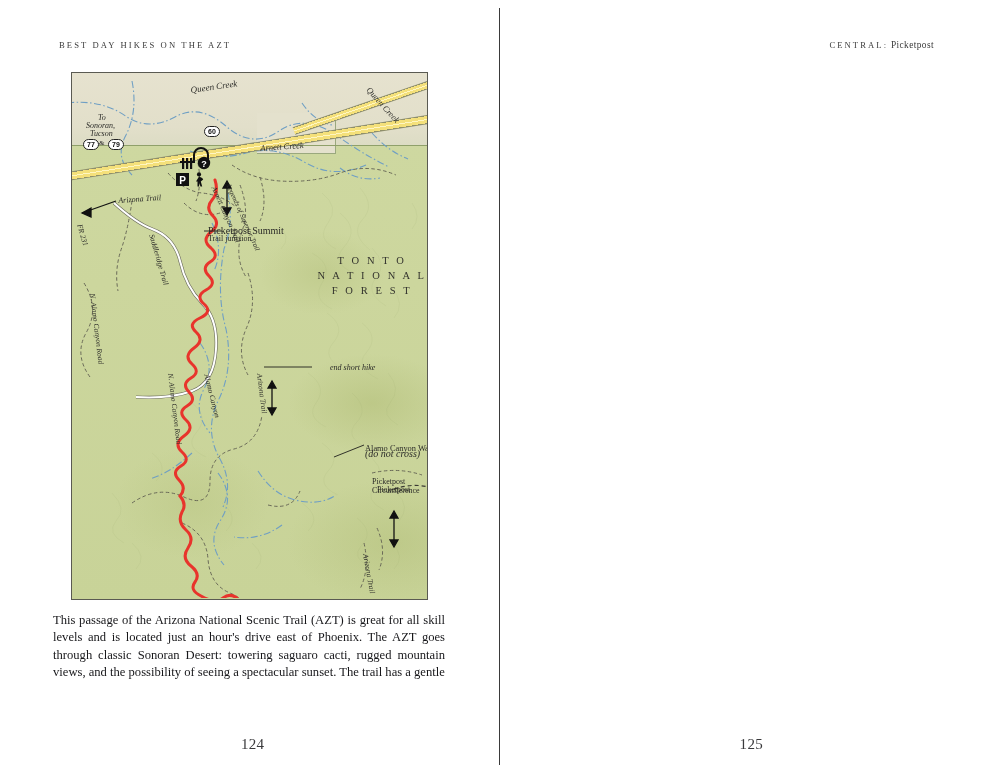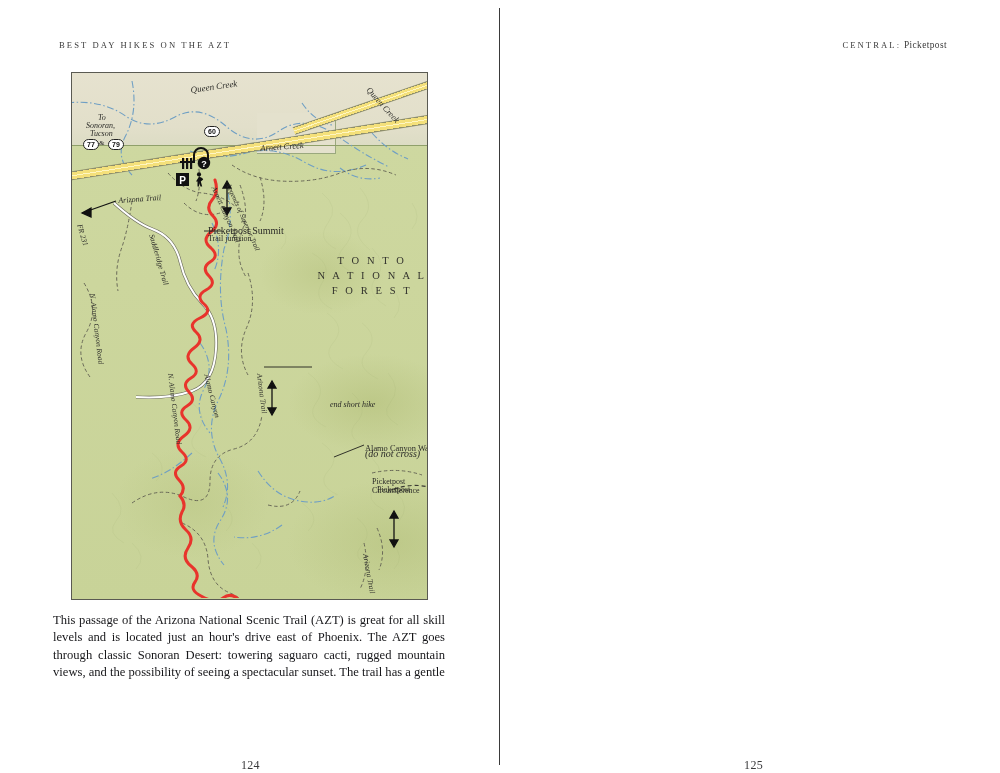--- a/index.html
+++ b/index.html
@@ -42,28 +42,28 @@
   .runhead {
     position: absolute;
     top: 40px;
     font-family: "Liberation Serif", serif;
     font-size: 8.6px;
     letter-spacing: 2.1px;
     color: #3b3b3b;
     white-space: nowrap;
   }
   .runhead-left  { left: 59px; }
-  .runhead-right { right: 53px; }
+  .runhead-right { right: 66px; }
   .runhead .rh-sm { letter-spacing: 0.4px; font-size: 9.4px; }
 
   
   .folio {
     position: absolute;
-    top: 758px;
-    font-size: 12px;
+    top: 736px;
+    font-size: 15px;
     color: #39393b;
     letter-spacing: 0.3px;
   }
   .folio-left  { left: 241px; }
   .folio-right { right: 237px; }
 
   
   .map-wrap {
     position: absolute;
     left: 71px;
@@ -390,21 +390,21 @@
             <div class="maplabel ital" style="left: 12px; top: 150px; font-size: 7.5px; transform: rotate(74deg); transform-origin: left top;">FR 231</div>
             <div class="maplabel ital" style="left: 84px; top: 160px; font-size: 7.5px; transform: rotate(74deg); transform-origin: left top;">Saddleridge Trail</div>
             <div class="maplabel ital" style="left: 146px; top: 112px; font-size: 7.5px; transform: rotate(66deg); transform-origin: left top;">Arnett Canyon Trail</div>
             <div class="maplabel ital" style="left: 160px; top: 110px; font-size: 7px; transform: rotate(66deg); transform-origin: left top;">Legends of Superior Trail</div>
             <div class="maplabel" style="left: 136px; top: 152px; font-size: 10px;">Picketpost Summit</div>
             <div class="maplabel" style="left: 136px; top: 161px; font-size: 8px;">Trail junction</div>
             <div class="maplabel ital" style="left: 25px; top: 220px; font-size: 7.5px; transform: rotate(83deg); transform-origin: left top;">N. Alamo Canyon Road</div>
             <div class="maplabel ital" style="left: 103px; top: 300px; font-size: 7.5px; transform: rotate(83deg); transform-origin: left top;">N. Alamo Canyon Road</div>
             <div class="maplabel ital" style="left: 139px; top: 300px; font-size: 7.5px; transform: rotate(76deg); transform-origin: left top;">Alamo Canyon</div>
             <div class="maplabel ital" style="left: 192px; top: 300px; font-size: 7.5px; transform: rotate(83deg); transform-origin: left top;">Arizona Trail</div>
-            <div class="maplabel ital" style="left: 258px; top: 290px; font-size: 8px; margin-top: 37px;">end short hike</div>
+            <div class="maplabel ital" style="left: 258px; top: 290px; font-size: 8px;">end short hike</div>
             <div class="maplabel" style="left: 293px; top: 371px; font-size: 8.4px;">Alamo Canyon Wash</div>
             <div class="maplabel ital" style="left: 293px; top: 375px; font-size: 10px;">(do not cross)</div>
             <div class="maplabel" style="left: 305px; top: 412px; font-size: 8px;">Picketpost</div>
             <div class="maplabel ital" style="left: 298px; top: 480px; font-size: 7.5px; transform: rotate(80deg); transform-origin: left top;">Arizona Trail</div>
           </div>
 
         <div class="maplabel" style="left:300px; top:404px; font-size:8px;">Picketpost</div>
         <div class="maplabel" style="left:300px; top:413px; font-size:8px;">Circumference</div>
 
       </div>

